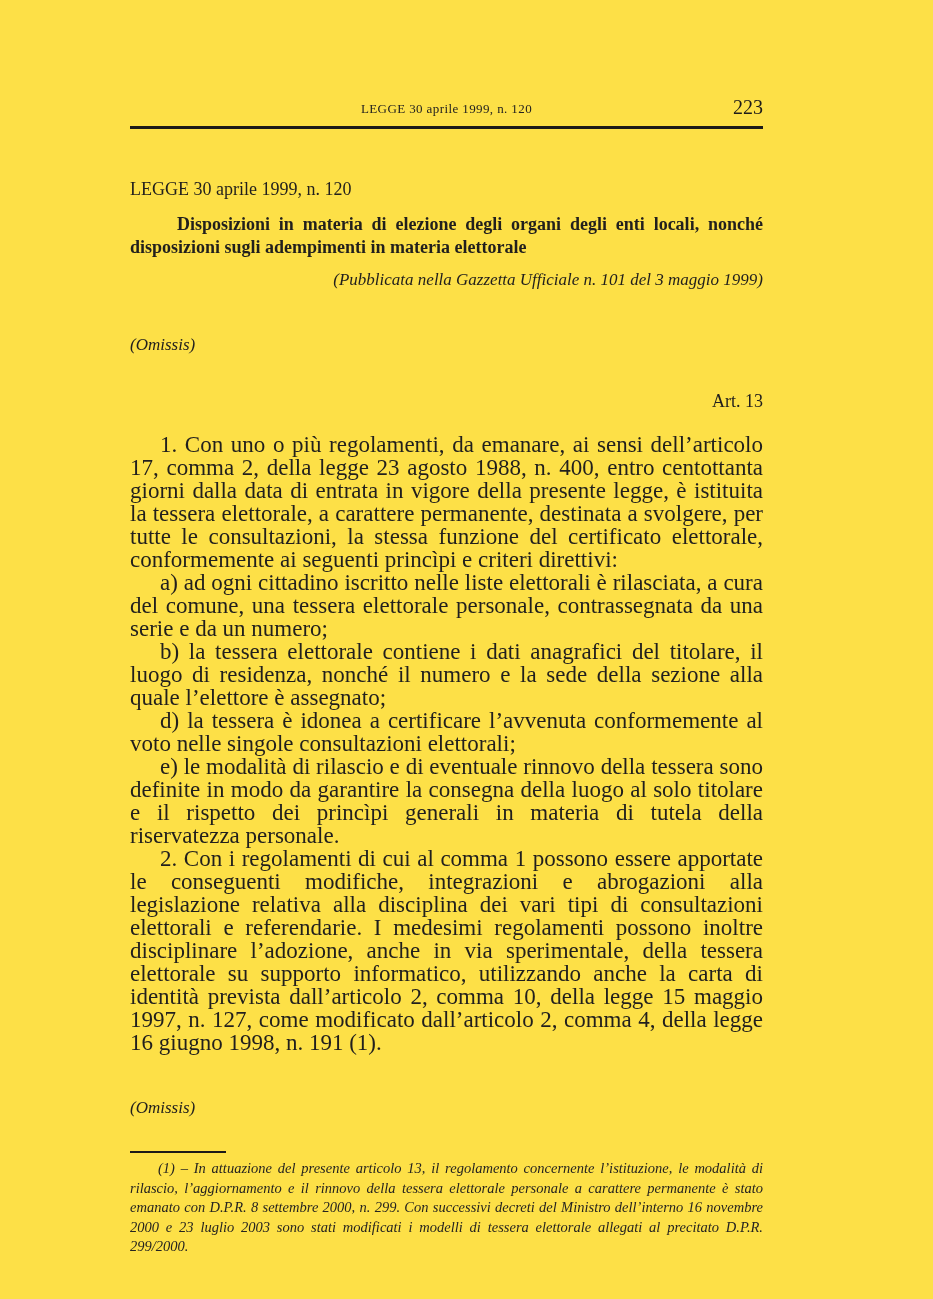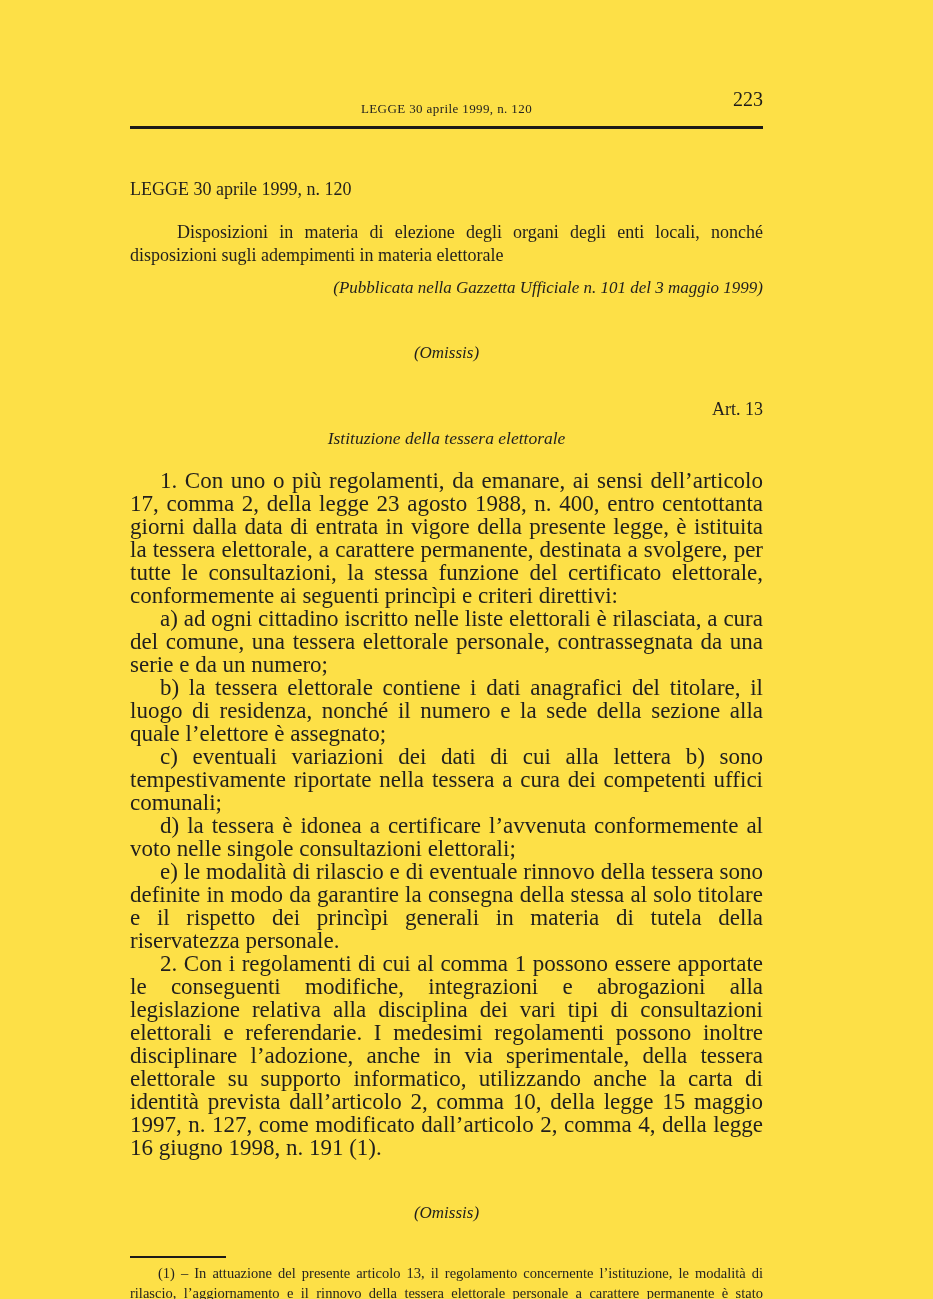--- a/index.html
+++ b/index.html
@@ -30,57 +30,56 @@
   .running-title {
     text-align: center;
     font-size: 13px;
     letter-spacing: 0.4px;
     line-height: 16px;
     color: #252320;
   }
   .page-number {
     position: absolute;
     right: 0;
-    top: 88px;
+    top: 96px;
     font-size: 20px;
     line-height: 22px;
     color: #1d1b19;
   }
   .header-rule {
     margin-top: 9px;
     border: 0;
     border-bottom: 3px solid #1c1a18;
   }
   
   .law-title {
     margin: 48px 0 0 0;
     font-size: 18px;
     font-weight: normal;
     line-height: 24px;
   }
   .law-subtitle {
-    margin: 20px 0 0 0;
+    margin: 12px 0 0 0;
     font-size: 18px;
-    font-weight: normal;
+    font-weight: bold;
     line-height: 23px;
     text-align: justify;
     text-indent: 47px;
   }
   .gazzetta {
     margin: 10px 0 0 0;
     font-size: 17px;
     font-style: italic;
     text-align: right;
     line-height: 22px;
   }
   .omissis {
     margin: 42px 0 0 0;
     font-size: 17px;
     font-style: italic;
-    text-align: center;
     line-height: 23px;
   }
   .omissis-bottom { margin-top: 42px; }
   
   .article-number {
     margin-top: 34px;
     font-size: 18px;
     text-align: right;
     line-height: 23px;
   }
@@ -94,21 +93,21 @@
   
   .body-block { margin-top: 20px; }
   .body-para {
     margin: 0;
     font-size: 23px;
     line-height: 23px;
     text-align: justify;
     text-indent: 30px;
   }
   
-  .footnote-section { margin-top: 32px; }
+  .footnote-section { margin-top: 32px; font-style: italic; }
   .footnote-rule {
     width: 96px;
     border: 0;
     border-bottom: 2.5px solid #1c1a18;
     margin: 0;
   }
   .footnote {
     margin: 6px 0 0 0;
     font-size: 14.5px;
     line-height: 19.5px;
@@ -133,30 +132,28 @@
       <h1 class="law-title">LEGGE 30 aprile 1999, n. 120</h1>
 
       <h2 class="law-subtitle">Disposizioni in materia di elezione degli organi degli enti locali, nonché disposizioni sugli adempimenti in materia elettorale</h2>
 
       <p class="gazzetta">(Pubblicata nella Gazzetta Ufficiale n. 101 del 3 maggio 1999)</p>
 
       <p class="omissis">(Omissis)</p>
 
       <div class="article-head">
         <div class="article-number">Art. 13</div>
-        <div class="article-title">Istituzione della tessera elettorale</div>
       </div>
 
       <div class="body-block">
         <p class="body-para">1. Con uno o più regolamenti, da emanare, ai sensi dell’articolo 17, comma 2, della legge 23 agosto 1988, n. 400, entro centottanta giorni dalla data di entrata in vigore della presente legge, è istituita la tessera elettorale, a carattere permanente, destinata a svolgere, per tutte le consultazioni, la stessa funzione del certificato elettorale, conformemente ai seguenti princìpi e criteri direttivi:</p>
         <p class="body-para">a) ad ogni cittadino iscritto nelle liste elettorali è rilasciata, a cura del comune, una tessera elettorale personale, contrassegnata da una serie e da un numero;</p>
         <p class="body-para">b) la tessera elettorale contiene i dati anagrafici del titolare, il luogo di residenza, nonché il numero e la sede della sezione alla quale l’elettore è assegnato;</p>
-        <p class="body-para">c) eventuali variazioni dei dati di cui alla lettera b) sono tempestivamente riportate nella tessera a cura dei competenti uffici comunali;</p>
         <p class="body-para">d) la tessera è idonea a certificare l’avvenuta conformemente al voto nelle singole consultazioni elettorali;</p>
-        <p class="body-para">e) le modalità di rilascio e di eventuale rinnovo della tessera sono definite in modo da garantire la consegna della stessa al solo titolare e il rispetto dei princìpi generali in materia di tutela della riservatezza personale.</p>
+        <p class="body-para">e) le modalità di rilascio e di eventuale rinnovo della tessera sono definite in modo da garantire la consegna della luogo al solo titolare e il rispetto dei princìpi generali in materia di tutela della riservatezza personale.</p>
         <p class="body-para">2. Con i regolamenti di cui al comma 1 possono essere apportate le conseguenti modifiche, integrazioni e abrogazioni alla legislazione relativa alla disciplina dei vari tipi di consultazioni elettorali e referendarie. I medesimi regolamenti possono inoltre disciplinare l’adozione, anche in via sperimentale, della tessera elettorale su supporto informatico, utilizzando anche la carta di identità prevista dall’articolo 2, comma 10, della legge 15 maggio 1997, n. 127, come modificato dall’articolo 2, comma 4, della legge 16 giugno 1998, n. 191 (1).</p>
       </div>
 
       <p class="omissis omissis-bottom">(Omissis)</p>
     </main>
 
     <footer class="footnote-section">
       <hr class="footnote-rule">
       <p class="footnote">(1) – In attuazione del presente articolo 13, il regolamento concernente l’istituzione, le modalità di rilascio, l’aggiornamento e il rinnovo della tessera elettorale personale a carattere permanente è stato emanato con D.P.R. 8 settembre 2000, n. 299. Con successivi decreti del Ministro dell’interno 16 novembre 2000 e 23 luglio 2003 sono stati modificati i modelli di tessera elettorale allegati al precitato D.P.R. 299/2000.</p>
     </footer>

